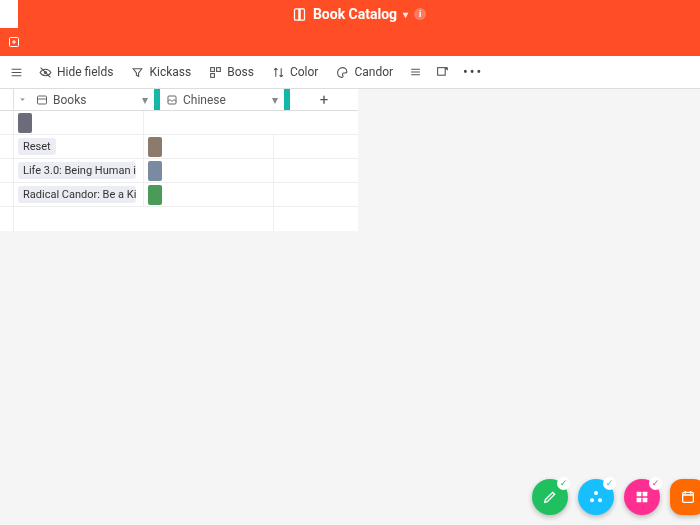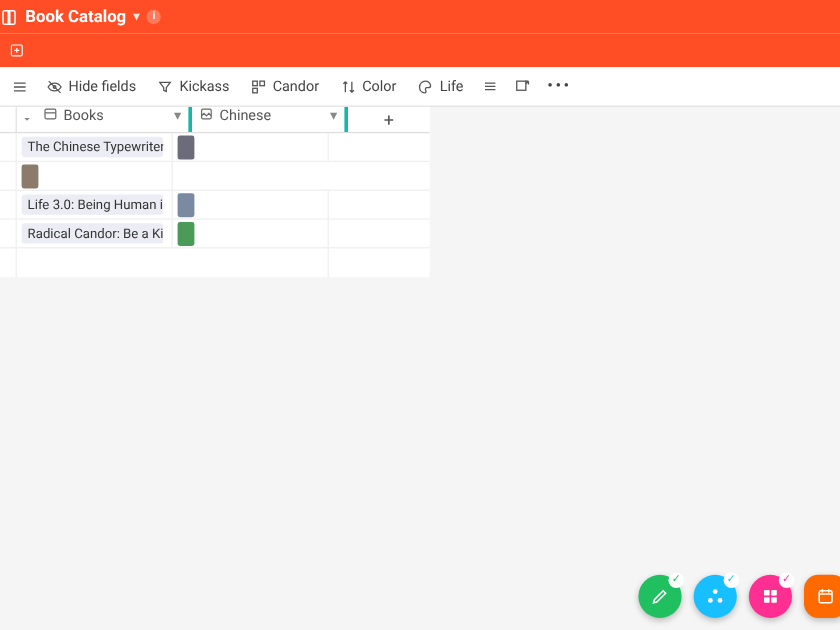--- a/index.html
+++ b/index.html
@@ -1,20 +1,20 @@
 <!DOCTYPE html>
 <html><head>
 <meta charset="utf-8">
 <style>
   * { box-sizing: border-box; }
   html, body { margin:0; padding:0; height:100%; font-family:-apple-system,BlinkMacSystemFont,"Segoe UI",Roboto,Helvetica,Arial,sans-serif; font-size:12px; color:#333; }
   body { display:flex; flex-direction:column; width:700px; height:525px; overflow:hidden; }
 
   
-  .hdr { background:#ff4e26; color:#fff; height:28px; display:flex; align-items:center; position:relative; }
+  .hdr { background:#ff4e26; color:#fff; height:28px; display:flex; align-items:center; justify-content:center; position:relative;margin-left:18px; }
   .hdr .title { font-weight:700; font-size:14px; display:flex; align-items:center; gap:6px; }
   .hdr .title .book-ic svg { display:block; }
   .hdr .title .caret { opacity:.85; font-size:10px; }
   .hdr .title .info { width:12px; height:12px; border-radius:50%; background:rgba(255,255,255,.25); display:inline-flex; align-items:center; justify-content:center; font-size:9px; overflow:hidden; }
 
   
   .tabstrip { background:#ff4e26; height:28px; display:flex; align-items:flex-end; padding:0 4px; }
   .addtab { width:20px; height:20px; display:flex; align-items:center; justify-content:center; color:#fff; margin-bottom:4px; cursor:pointer; }
   .addtab svg { display:block; }
 
@@ -23,21 +23,21 @@
   .titem { display:flex; align-items:center; gap:5px; padding:4px 8px; border-radius:3px; color:#444; cursor:pointer; }
   .titem .ic { width:13px; height:13px; display:flex; align-items:center; justify-content:center; color:#555; }
   .titem .lbl { white-space:nowrap; }
   .titem.iconly { padding:4px 6px; }
   .dots { letter-spacing:2px; font-size:14px; }
 
   
   .grid { flex:1; background:#f5f5f5; position:relative; overflow:hidden; }
   .gwrap { background:#fff; display:flex; flex-direction:column; width:max-content; }
   .ghead { display:flex; border-bottom:1px solid #ddd; height:22px; }
-  .hcell { border-right:3px solid #14b8a6; display:flex; align-items:flex-start; padding:0 6px; color:#555; background:#fff; position:relative; }
+  .hcell { border-right:6px solid #14b8a6; display:flex; align-items:center; padding:0 6px; color:#555; background:#fff; position:relative; }
   .rownumhead { width:14px; border-right:1px solid #e0e0e0; background:#fff; }
   .menucol { width:16px; display:flex; align-items:center; justify-content:center; color:#888; cursor:pointer; }
   .menucol svg { display:block; }
   .hcell .caret { position:absolute; right:6px; color:#888; }
   .hcell .fic { margin-right:5px; color:#666; display:flex; }
   .hcell.books { width:130px; }
   .hcell.photos { width:130px; }
   .addcol { width:68px; display:flex; align-items:center; justify-content:center; color:#555; cursor:pointer; background:#fff; }
   .addcol .plus { font-size:15px; }
 
@@ -118,37 +118,37 @@
     <span class="lbl">Kickass</span>
   </div>
   <div class="titem">
     <span class="ic">
       <svg width="13" height="13" viewBox="0 0 24 24" fill="none" stroke="#555" stroke-width="2">
           <rect x="3" y="3" width="7" height="7"></rect>
           <rect x="14" y="3" width="7" height="7"></rect>
           <rect x="3" y="14" width="7" height="7"></rect>
         </svg>
     </span>
+    <span class="lbl">Boss</span>
+  </div>
+  <div class="titem">
+    <span class="ic">
+      <svg width="13" height="13" viewBox="0 0 24 24" fill="none" stroke="#555" stroke-width="2">
+          <path d="M7 4v16M7 4l-3 3M7 4l3 3M17 20V4M17 20l-3-3M17 20l3-3"></path>
+        </svg>
+    </span>
+    <span class="lbl">Color</span>
+  </div>
+  <div class="titem">
+    <span class="ic">
+      <svg width="13" height="13" viewBox="0 0 24 24" fill="none" stroke="#555" stroke-width="2">
+          <path d="M12 3c4 0 8 3 8 7 0 2-2 3-4 3h-2c-1 0-2 1-2 2 0 2 1 3 1 4 0 1-1 2-2 2-5 0-8-4-8-9s4-9 9-9z"></path>
+        </svg>
+    </span>
     <span class="lbl">Candor</span>
-  </div>
-  <div class="titem">
-    <span class="ic">
-      <svg width="13" height="13" viewBox="0 0 24 24" fill="none" stroke="#555" stroke-width="2">
-          <path d="M7 4v16M7 4l-3 3M7 4l3 3M17 20V4M17 20l-3-3M17 20l3-3"></path>
-        </svg>
-    </span>
-    <span class="lbl">Color</span>
-  </div>
-  <div class="titem">
-    <span class="ic">
-      <svg width="13" height="13" viewBox="0 0 24 24" fill="none" stroke="#555" stroke-width="2">
-          <path d="M12 3c4 0 8 3 8 7 0 2-2 3-4 3h-2c-1 0-2 1-2 2 0 2 1 3 1 4 0 1-1 2-2 2-5 0-8-4-8-9s4-9 9-9z"></path>
-        </svg>
-    </span>
-    <span class="lbl">Life</span>
   </div>
   <div class="titem iconly">
     <span class="ic">
       <svg width="13" height="13" viewBox="0 0 24 24" fill="none" stroke="#555" stroke-width="2">
           <path d="M4 6h16M4 11h16M4 16h16"></path>
         </svg>
     </span>
   </div>
   <div class="titem iconly">
     <span class="ic">
@@ -193,29 +193,29 @@
         <span>Chinese</span>
         <span class="caret">▾</span>
       </div>
       <div class="addcol">
           <span class="plus">+</span>
         </div>
     </div>
 
     <div class="grow">
       <div class="rnum"></div>
+      <div class="cell photos">
+          <span class="thumb" style="background:#6b6b7a;"></span>
+        </div>
+    </div>
+    <div class="grow">
+      <div class="rnum"></div>
       <div class="cell books">
-          <span class="tag">The Chinese Typewriter</span>
-        </div>
-      <div class="cell photos">
-          <span class="thumb" style="background:#6b6b7a;"></span>
-        </div>
-    </div>
-    <div class="grow">
-      <div class="rnum"></div>
+          <span class="tag">Reset</span>
+        </div>
       <div class="cell photos">
           <span class="thumb" style="background:#8c7b6a;"></span>
         </div>
     </div>
     <div class="grow">
       <div class="rnum"></div>
       <div class="cell books">
           <span class="tag">Life 3.0: Being Human in the Age of AI</span>
         </div>
       <div class="cell photos">

